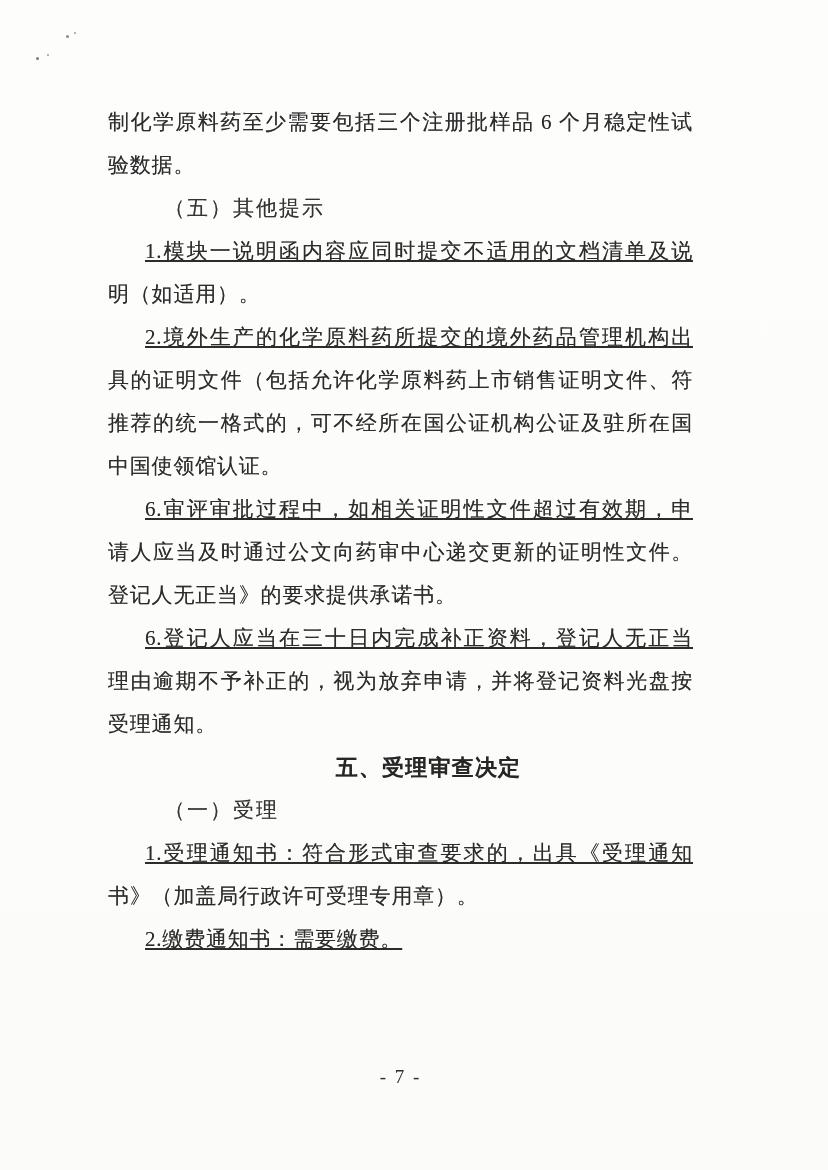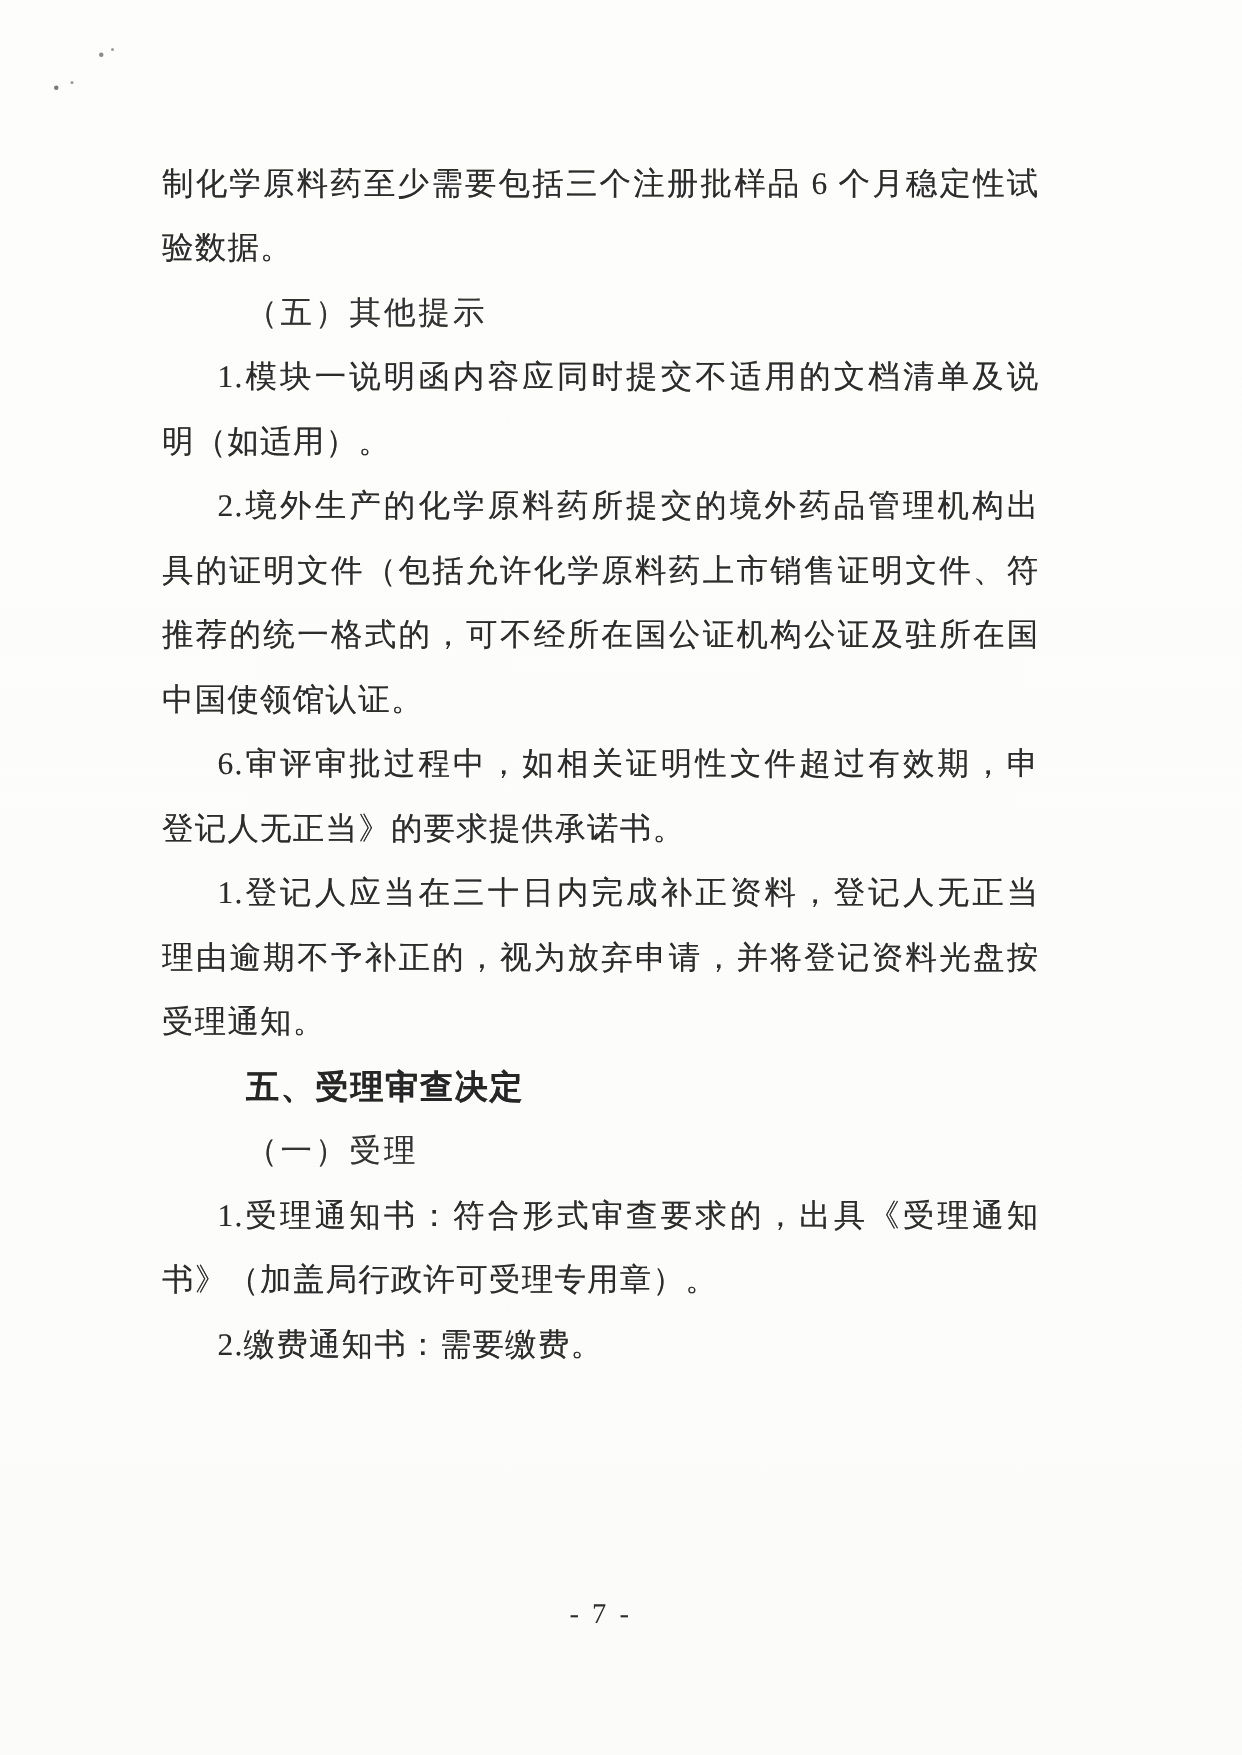--- a/index.html
+++ b/index.html
@@ -40,30 +40,31 @@
     white-space: nowrap;
     overflow: visible;
   }
   
   .just {
     white-space: normal;
     text-align: justify;
     text-align-last: justify;
   }
   
-  .ind-num { padding-left: 37px; }
+  .ind-num { padding-left: 37px; text-decoration: underline; }
   
   .ind-2 { padding-left: 56px; }
   
   .heading {
     font-family: "Liberation Sans", "DejaVu Sans", sans-serif;
     font-weight: 700;
     font-size: 22px;
     letter-spacing: 1.2px;
     color: #262626;
+    text-align: center;
   }
   
   .kai {
     color: #333333;
     letter-spacing: 2px;
   }
   .page-number {
     position: absolute;
     left: 108px;
     top: 1066px;
@@ -89,22 +90,23 @@
     <div class="ln just">制化学原料药至少需要包括三个注册批样品 6 个月稳定性试</div>
     <div class="ln">验数据。</div>
     <div class="ln kai ind-2">（五）其他提示</div>
     <div class="ln just ind-num">1.模块一说明函内容应同时提交不适用的文档清单及说</div>
     <div class="ln">明（如适用）。</div>
     <div class="ln just ind-num">2.境外生产的化学原料药所提交的境外药品管理机构出</div>
     <div class="ln just">具的证明文件（包括允许化学原料药上市销售证明文件、符</div>
     <div class="ln just">推荐的统一格式的，可不经所在国公证机构公证及驻所在国</div>
     <div class="ln">中国使领馆认证。</div>
     <div class="ln just ind-num">6.审评审批过程中，如相关证明性文件超过有效期，申</div>
+    <div class="ln just">请人应当及时通过公文向药审中心递交更新的证明性文件。</div>
     <div class="ln">登记人无正当》的要求提供承诺书。</div>
-    <div class="ln just ind-num">1.登记人应当在三十日内完成补正资料，登记人无正当</div>
+    <div class="ln just ind-num">6.登记人应当在三十日内完成补正资料，登记人无正当</div>
     <div class="ln just">理由逾期不予补正的，视为放弃申请，并将登记资料光盘按</div>
     <div class="ln">受理通知。</div>
     <div class="ln heading ind-2">五、受理审查决定</div>
     <div class="ln kai ind-2">（一）受理</div>
     <div class="ln just ind-num">1.受理通知书：符合形式审查要求的，出具《受理通知</div>
     <div class="ln">书》（加盖局行政许可受理专用章）。</div>
     <div class="ln ind-num">2.缴费通知书：需要缴费。</div>
   </div>
 
   <div class="page-number">- 7 -</div>

